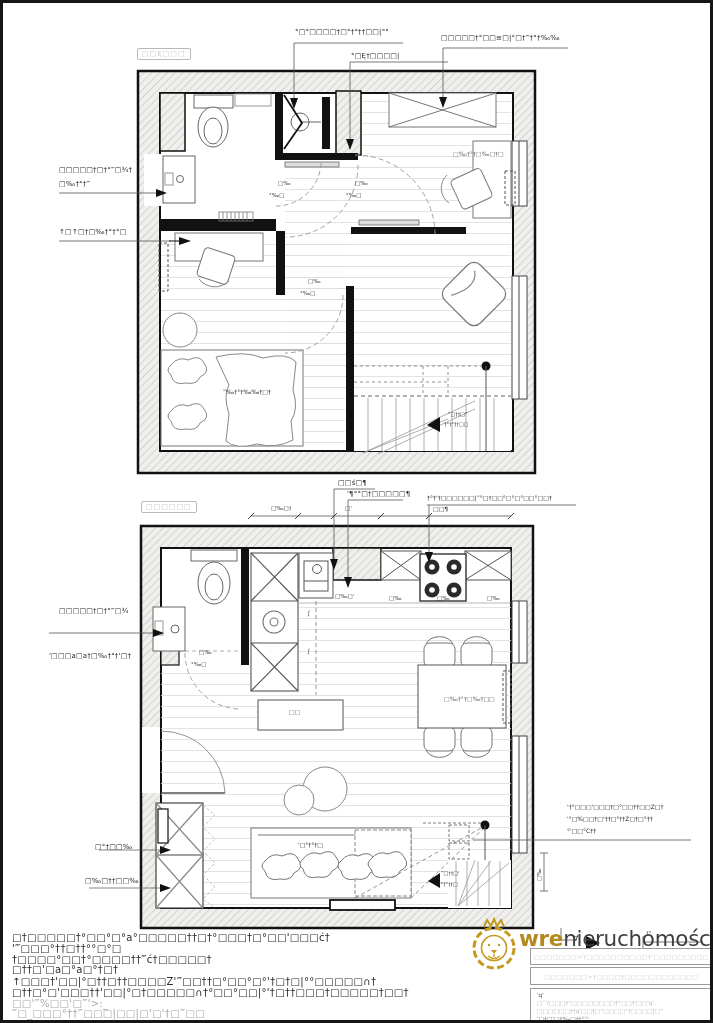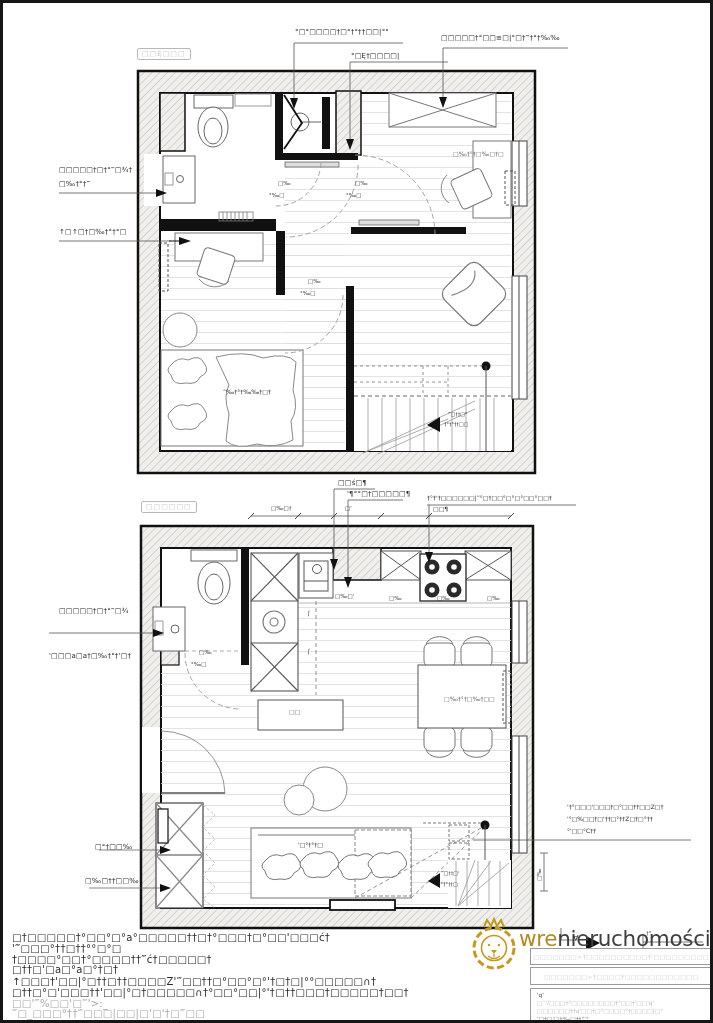--- a/index.html
+++ b/index.html
@@ -15,21 +15,21 @@
   .dim{position:absolute;font-size:5.5px;color:#333;white-space:nowrap;line-height:1;}
   .tiny{position:absolute;font-size:5px;color:#222;white-space:nowrap;line-height:1;}
   .roomtag{
     position:absolute;border:1px solid #b9b9b9;border-radius:2px;color:#c7c7c7;
     font-size:7px;letter-spacing:1px;padding:2px 4px 1px 4px;background:#fff;line-height:1;
   }
   .note{position:absolute;left:9px;font-size:10px;color:#2b2b2b;white-space:nowrap;letter-spacing:.3px;line-height:1;}
   .note.light{color:#a9a9a9;}
   .vdim{position:absolute;font-size:5.5px;color:#333;transform:rotate(-90deg);transform-origin:left top;white-space:nowrap;}
   #logo-text{position:absolute;left:516px;top:925px;font-size:21.5px;letter-spacing:-0.3px;line-height:1;}
-  #logo-text .wre{font-weight:normal;color:#b28a1d;}
+  #logo-text .wre{font-weight:bold;color:#b28a1d;}
   #logo-text .rest{font-weight:400;color:#3e3e3e;}
   .tb{position:absolute;left:527px;width:183px;border:1px solid #9a9a9a;background:#fff;box-sizing:border-box;}
   .tb-c{color:#cccccc;font-size:6px;text-align:center;letter-spacing:.5px;overflow:hidden;white-space:nowrap;}
   .tb3-line{font-size:5.8px;line-height:8px;padding-left:6px;white-space:nowrap;overflow:hidden;}
   .tb3-0{color:#4e4e4e;} .tb3-1{color:#bdbdbd;} .tb3-2{color:#bdbdbd;} .tb3-3{color:#7e7e7e;}
   .mark{position:absolute;font-size:8px;color:#111;line-height:1;}
 </style>
 </head>
 <body>
 

